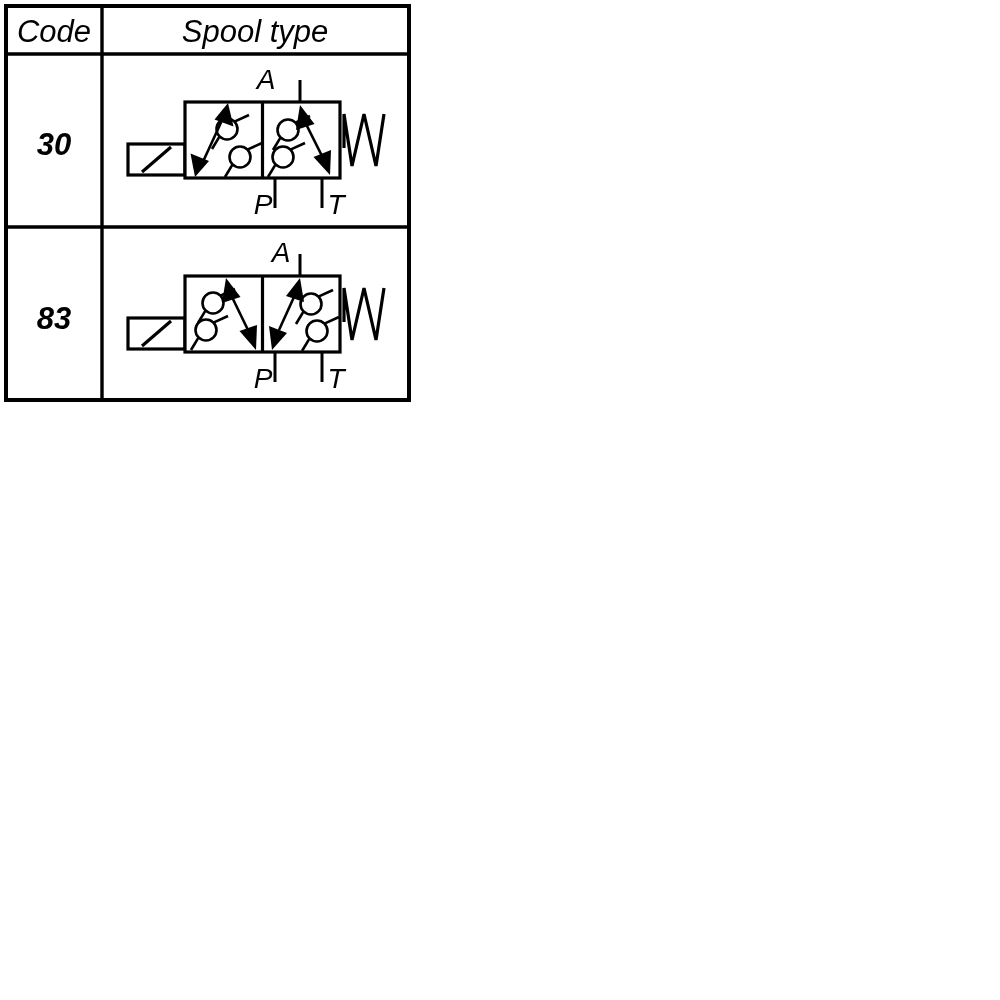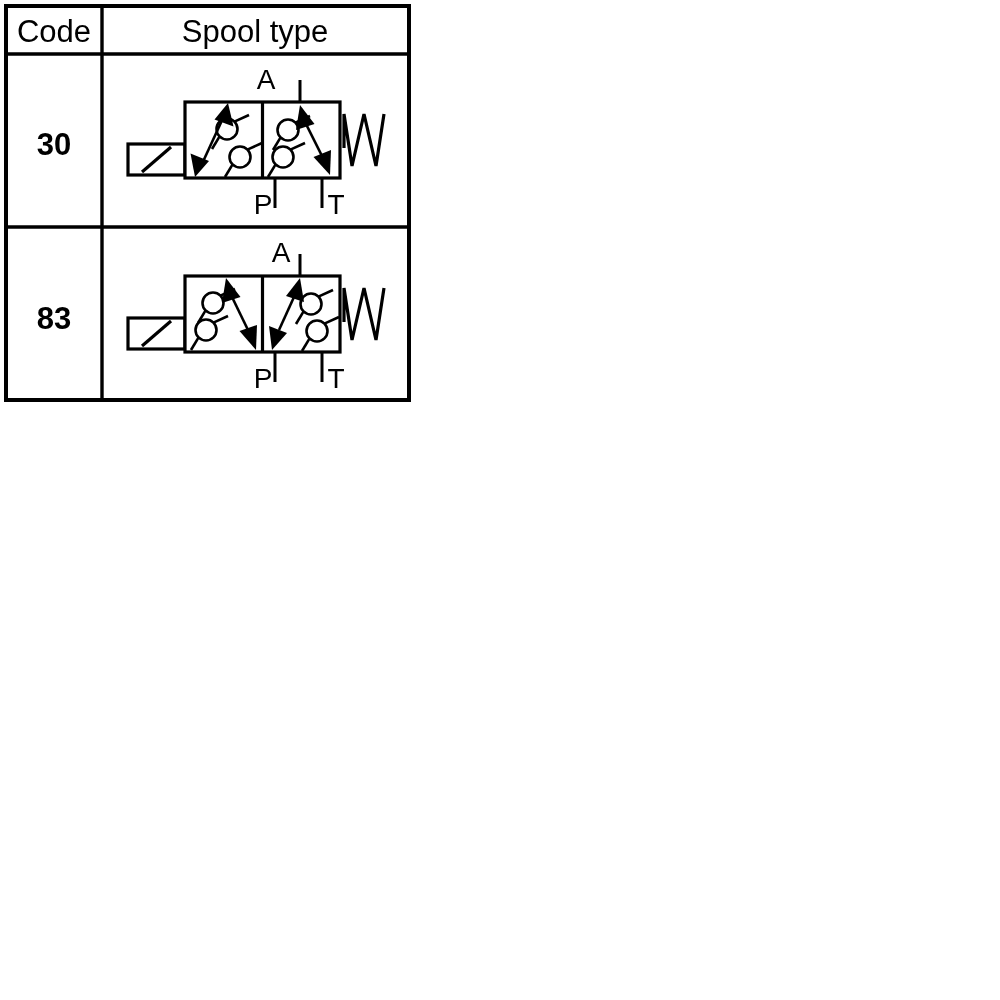--- a/index.html
+++ b/index.html
@@ -11,20 +11,21 @@
     width: 1000px;
     height: 1000px;
     font-family: "Liberation Sans", sans-serif;
     color: #000000;
     overflow: hidden;
   }
   #root {
     position: relative;
     width: 1000px;
     height: 1000px;
+    font-style: italic;
   }
   .table-wrap {
     position: absolute;
     left: 0px;
     top: 0px;
     width: 420px;
     height: 420px;
   }
   svg { display: block; }
   .cell-text {

